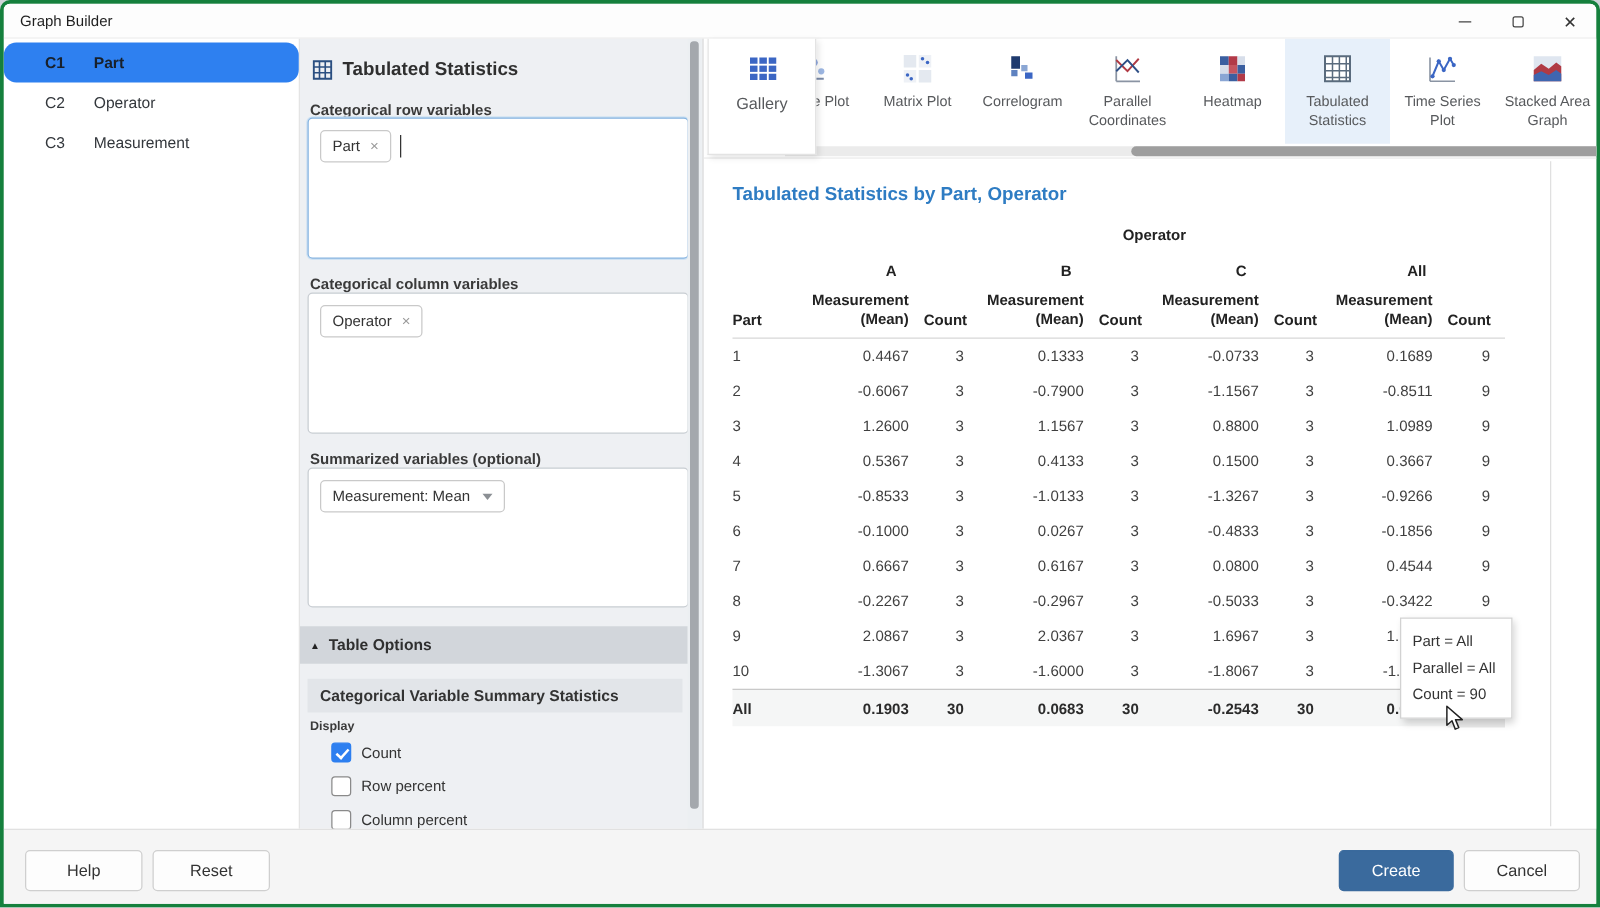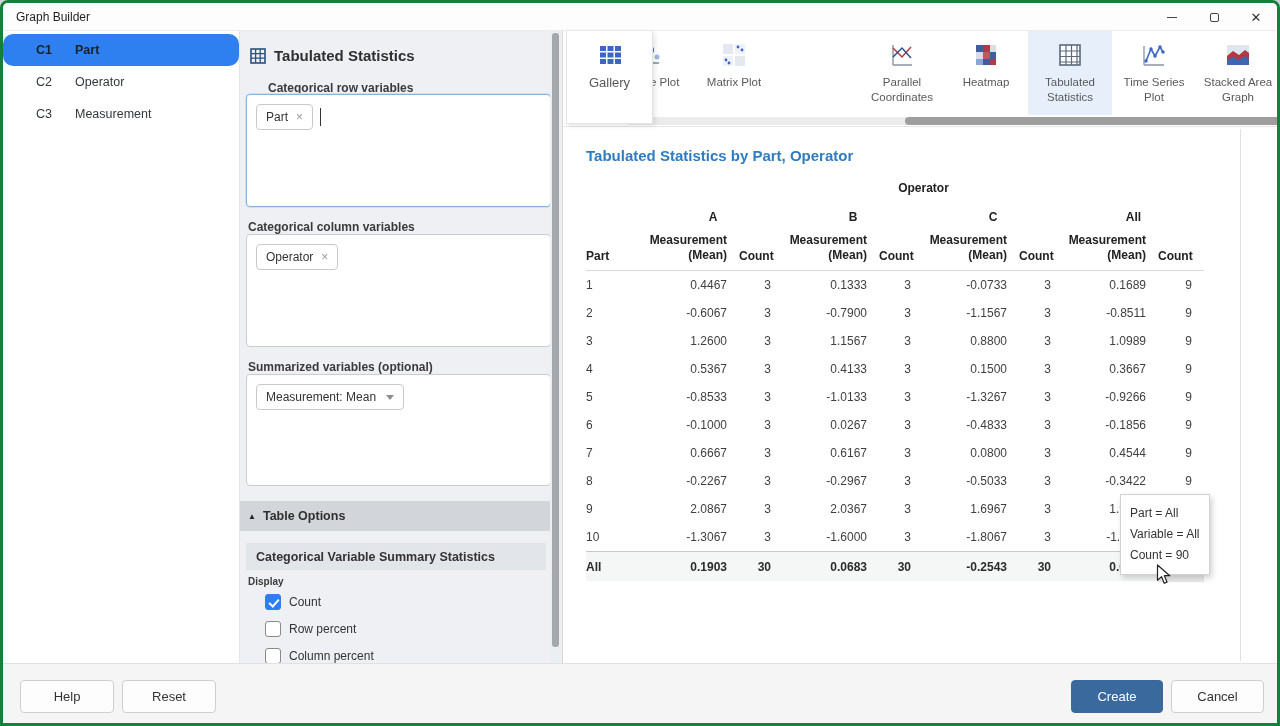--- a/index.html
+++ b/index.html
@@ -136,21 +136,21 @@
 
   <div class="midpanel">
     <div class="phead">
       <svg width="16" height="16" viewBox="0 0 16 16">
         <rect x="1" y="1" width="14" height="14" fill="none" stroke="#2b4f81" stroke-width="1.6"></rect>
         <path d="M1 5.6 H15 M1 10.2 H15 M5.6 1 V15 M10.2 1 V15" stroke="#2b4f81" stroke-width="1.3"></path>
       </svg>
       <span>Tabulated Statistics</span>
     </div>
 
-    <div class="plabel" style="top:50px;margin-left:20px;">Categorical row variables</div>
+    <div class="plabel" style="top:50px;">Categorical row variables</div>
     <div class="pbox focus" style="top:63px; height:113px;">
       <span class="chip">
         <span>Part</span>
         <span class="chipx">×</span>
       </span><span class="caret"></span>
     </div>
 
     <div class="plabel" style="top:189px;">Categorical column variables</div>
     <div class="pbox" style="top:203px; height:113px;">
       <span class="chip">
@@ -210,20 +210,29 @@
         <rect x="14" y="2" width="10" height="10" fill="#eef1f6"></rect>
           <rect x="2" y="14" width="10" height="10" fill="#eef1f6"></rect>
         <circle cx="17" cy="5" r="1.4" fill="#3b66c4"></circle>
           <circle cx="21" cy="8" r="1.4" fill="#3b66c4"></circle>
         <circle cx="5" cy="18" r="1.4" fill="#3b66c4"></circle>
           <circle cx="8" cy="21" r="1.4" fill="#3b66c4"></circle>
       </svg>
       <span class="glabel">Matrix Plot</span>
     </div>
 
+    <div class="gtab" style="left:213px;">
+      <svg width="26" height="26" viewBox="0 0 26 26">
+        <rect x="4" y="3" width="7" height="10" fill="#1f3a6e"></rect>
+          <rect x="4" y="14" width="5" height="5" fill="#5e82c0"></rect>
+        <rect x="12" y="10" width="5" height="5" fill="#8aa6d4"></rect>
+          <rect x="15" y="16" width="6" height="5" fill="#3b66c4"></rect>
+      </svg>
+      <span class="glabel">Correlogram</span>
+    </div>
 
     <div class="gtab" style="left:297px;">
       <svg width="26" height="26" viewBox="0 0 26 26">
         <path d="M4 3 V23 M4 23 H23" stroke="#8a94a3" stroke-width="1.4" fill="none"></path>
         <path d="M4 6 L13 15 L22 5" stroke="#b03a44" stroke-width="1.5" fill="none"></path>
         <path d="M4 15 L13 6 L22 16" stroke="#2f4f86" stroke-width="1.5" fill="none"></path>
       </svg>
       <span class="glabel">Parallel Coordinates</span>
     </div>
 
@@ -453,21 +462,21 @@
             <div class="td num">-0.2543</div>
             <div class="td cnt">30</div>
             <div class="td num">0.0014</div>
             <div class="td cnt hl">90</div>
           </div>
         </div>
     </div>
 
     <div class="tooltip">
       <div>Part = All</div>
-      <div>Variable = All</div>
+      <div>Parallel = All</div>
       <div>Count = 90</div>
     </div>
 
     <div class="cursor">
       <svg width="16" height="22" viewBox="0 0 16 22">
         <path d="M1.5 1 L1.5 16.2 L5.6 12.6 L8.2 19.3 L11 18.1 L8.4 11.7 L13.8 11.7 Z" fill="#fff" stroke="#222" stroke-width="1.2" stroke-linejoin="round"></path>
       </svg>
     </div>
   </div>
 

